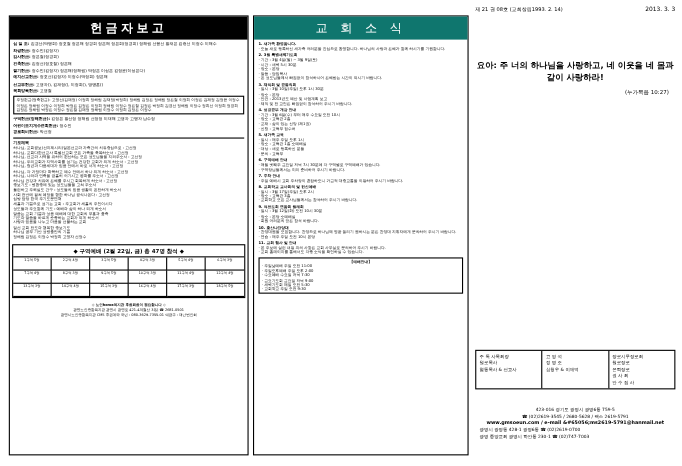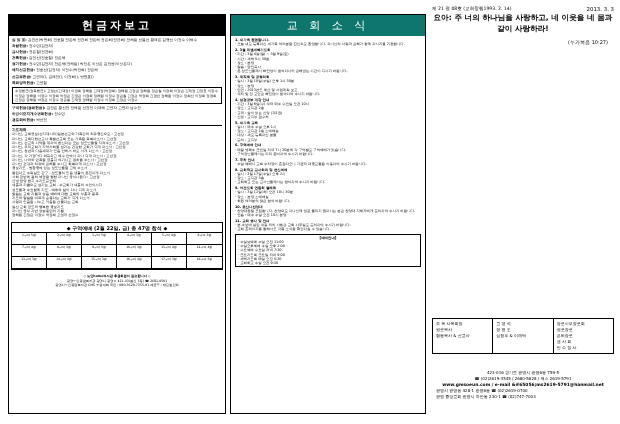--- a/index.html
+++ b/index.html
@@ -72,21 +72,21 @@
   .right-col{
     position:absolute;left:432px;top:6px;width:182px;height:410px;
   }
   .topline{
     display:flex;justify-content:space-between;align-items:flex-start;
     font-size:5px;width:100%;
   }
   .issue{font-size:4.6px;}
   .date{font-size:5.4px;}
   .verse{
-    text-align:center;font-weight:bold;font-size:7.6px;
+    margin-top:42px;text-align:center;font-weight:bold;font-size:7.6px;
     line-height:1.5;
   }
   .verse .ref{display:block;font-weight:normal;font-size:5px;margin-top:4px;text-align:right;padding-right:6px;}
 
   
   .pastor-box{
     position:absolute;left:0;bottom:62px;width:182px;border:1px solid #000;
     box-sizing:border-box;
   }
   .pastor-title{

